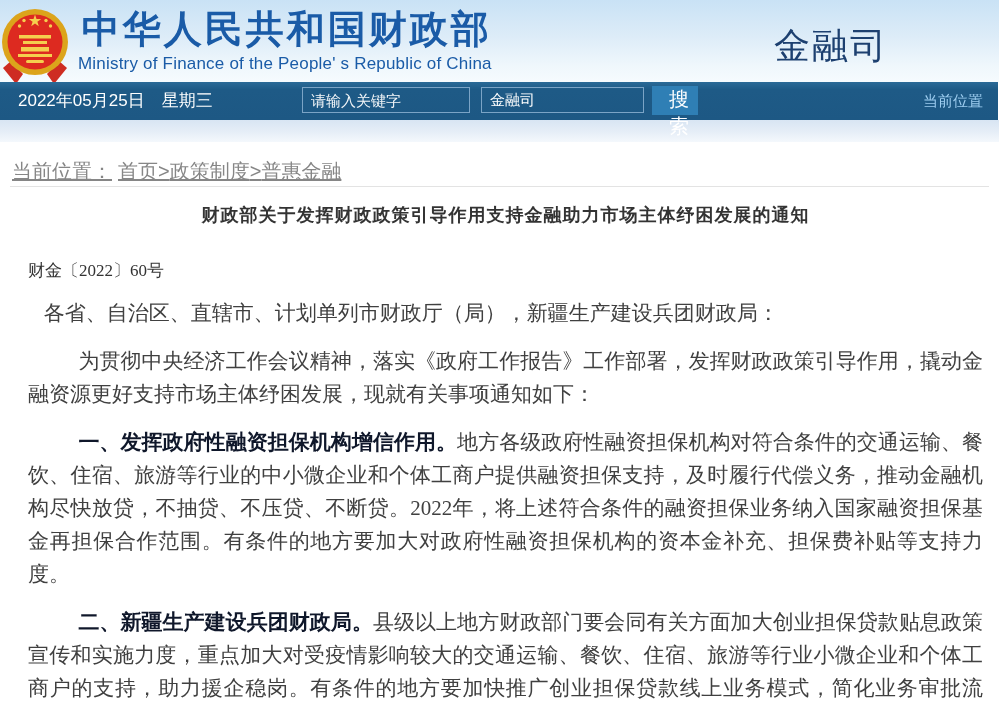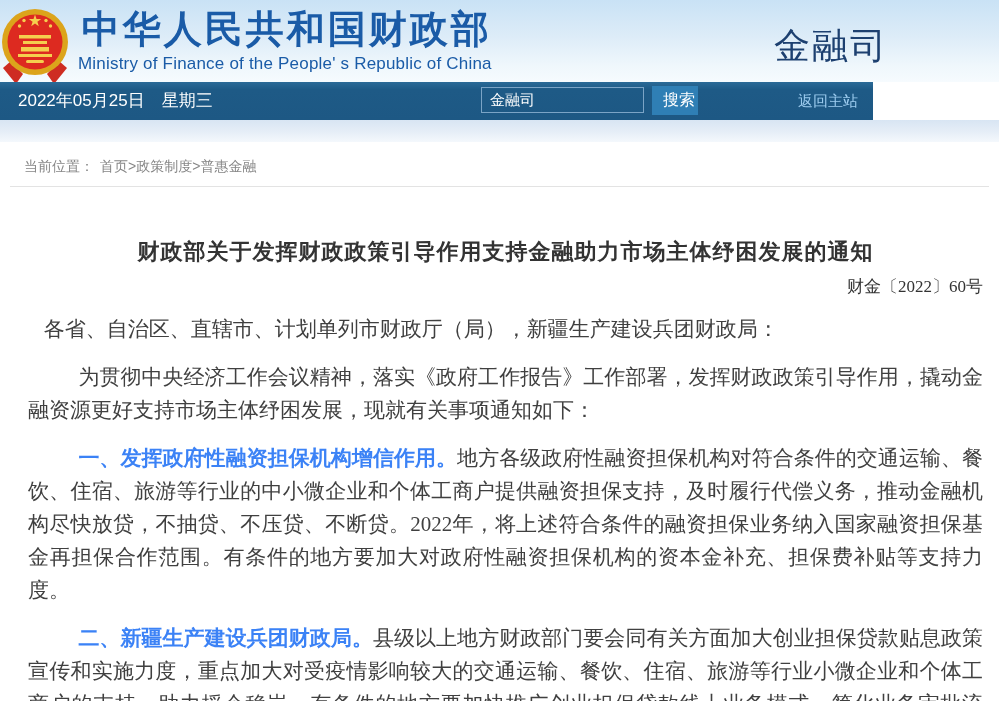--- a/index.html
+++ b/index.html
@@ -10,58 +10,58 @@
   .masthead { position:relative; width:999px; height:82px;
     background:linear-gradient(to bottom,#c9e2f5 0%,#ddecf8 45%,#eff7fc 80%,#f6fbfe 100%);text-align:right; }
   .emblem { position:absolute; left:2px; top:5px; }
   .site-title-block { position:absolute; left:78px; top:6px; cursor:pointer; }
   .site-title { font-size:38px; font-weight:bold; color:#1a5ba7; letter-spacing:3px; line-height:46px; }
   .site-subtitle { font-size:17px; font-weight:normal; color:#1a5ba7; margin-top:2px; letter-spacing:0.2px; }
   .dept-title { position:absolute; right:111px; top:22px; font-size:36px; color:#1d4070;
                 letter-spacing:2px; cursor:pointer; }
 
   
-  .navbar { position:relative; width:873px; height:38px;
+  .navbar { position:relative; width:998px; height:38px;
     background:linear-gradient(to bottom,#2a6a97 0%,#1e5a86 20%,#1d5884 100%); }
   .nav-date { position:absolute; left:18px; top:0; height:38px; line-height:38px;
               color:#ffffff; font-size:17px; }
   .nav-search-input { position:absolute; left:302px; top:5px; width:168px; height:26px;
     background:transparent; border:1px solid #7ba4c6; color:#fff; font-size:15px;
     padding:0 8px; outline:none; font-family:"Liberation Sans","DejaVu Sans",sans-serif; }
   .nav-search-input::placeholder { color:#ffffff; opacity:.95; }
   .nav-scope { position:absolute; left:481px; top:5px; width:163px; height:26px;
     border:1px solid #7ba4c6; color:#fff; font-size:15px; padding:0 8px;
     display:flex; align-items:center; cursor:pointer; }
   .nav-search-btn { position:absolute; left:652px; top:4px; width:46px; height:29px;
-    background:#2f7fb5; border:none; color:#fff; font-size:16px; cursor:pointer;
+    background:#2f7fb5; border:none; color:#fff; font-size:20px; cursor:pointer;
     font-family:Liberation Serif, serif;padding-left:8px; }
   .nav-back { position:absolute; right:15px; top:0; height:38px; line-height:38px;
     color:#9ecdf0; font-size:15px; text-decoration:none; cursor:pointer; }
 
   
   .subband { width:999px; height:22px;
     background:linear-gradient(to bottom,#d8e5f3 0%,#e6eef7 55%,#f4f8fc 100%); }
 
   
-  .breadcrumb { padding:16px 0 0 24px; font-size:14px; color:#868686; height:40px; }
+  .breadcrumb { padding:16px 0 0 12px; font-size:20px; color:#868686; height:40px;text-decoration:underline; }
   .breadcrumb .bc-label { margin-right:6px; }
   .breadcrumb a { color:#868686; text-decoration:none; cursor:pointer; }
   .divider { border:none; border-top:1px solid #e3e3e3; margin:4px 10px 0 10px; }
 
   
   .article { padding:0 16px 0 28px; color:#3f3f3f; }
-  .art-title { margin-top:50px; text-align:center; font-size:22px; font-weight:bold;
+  .art-title { margin-top:16px; text-align:center; font-size:18px; font-weight:bold;
                color:#333; letter-spacing:1px; }
-  .doc-number { margin-top:8px; text-align:right; font-size:17px; color:#333;
+  .doc-number { margin-top:32px; text-align:left; font-size:17px; color:#333;
                 font-family:"Liberation Serif","DejaVu Serif",serif; }
   .body-text { margin-top:14px; font-family:"Liberation Serif","DejaVu Serif",serif; }
   .para { font-size:21px; line-height:33px; text-align:justify; margin-top:15px; color:#404040; }
   .para.half-indent { text-indent:0.75em; }
   .para.indent { text-indent:2.4em; }
-  .sec-head { font-weight:bold; color:#3b82f6; }
+  .sec-head { font-weight:bold; color:#0f172a; }
 </style>
 </head>
 <body>
 
 <div class="masthead">
   <div class="emblem">
     <svg width="66" height="82" viewBox="0 0 66 82" aria-hidden="true">
       <polygon points="9,56 21,69 14,79 1,63" fill="#ce2c22"></polygon>
       <polygon points="57,56 45,69 52,79 65,63" fill="#ce2c22"></polygon>
       <circle cx="33" cy="37" r="33" fill="#dca41b"></circle>
@@ -80,23 +80,24 @@
   </div>
   <div class="site-title-block">
     <div class="site-title">中华人民共和国财政部</div>
     <div class="site-subtitle">Ministry of Finance of the People' s Republic of China</div>
   </div>
   <div class="dept-title">金融司</div>
 </div>
 
 <div class="navbar">
   <div class="nav-date">2022年05月25日　星期三</div>
+  <input class="nav-search-input" type="text" placeholder="请输入关键字" style="">
   <div class="nav-scope">金融司</div>
   <button class="nav-search-btn">搜索</button>
-  <a class="nav-back">返回主站</a>
+  <a class="nav-back">当前位置</a>
 </div>
 
 <div class="subband"></div>
 
 <div class="breadcrumb">
   <span class="bc-label">当前位置：</span><a>首页</a><span>&gt;</span><a>政策制度</a><span>&gt;</span><a>普惠金融</a>
 </div>
 <hr class="divider">
 
 <div class="article">

